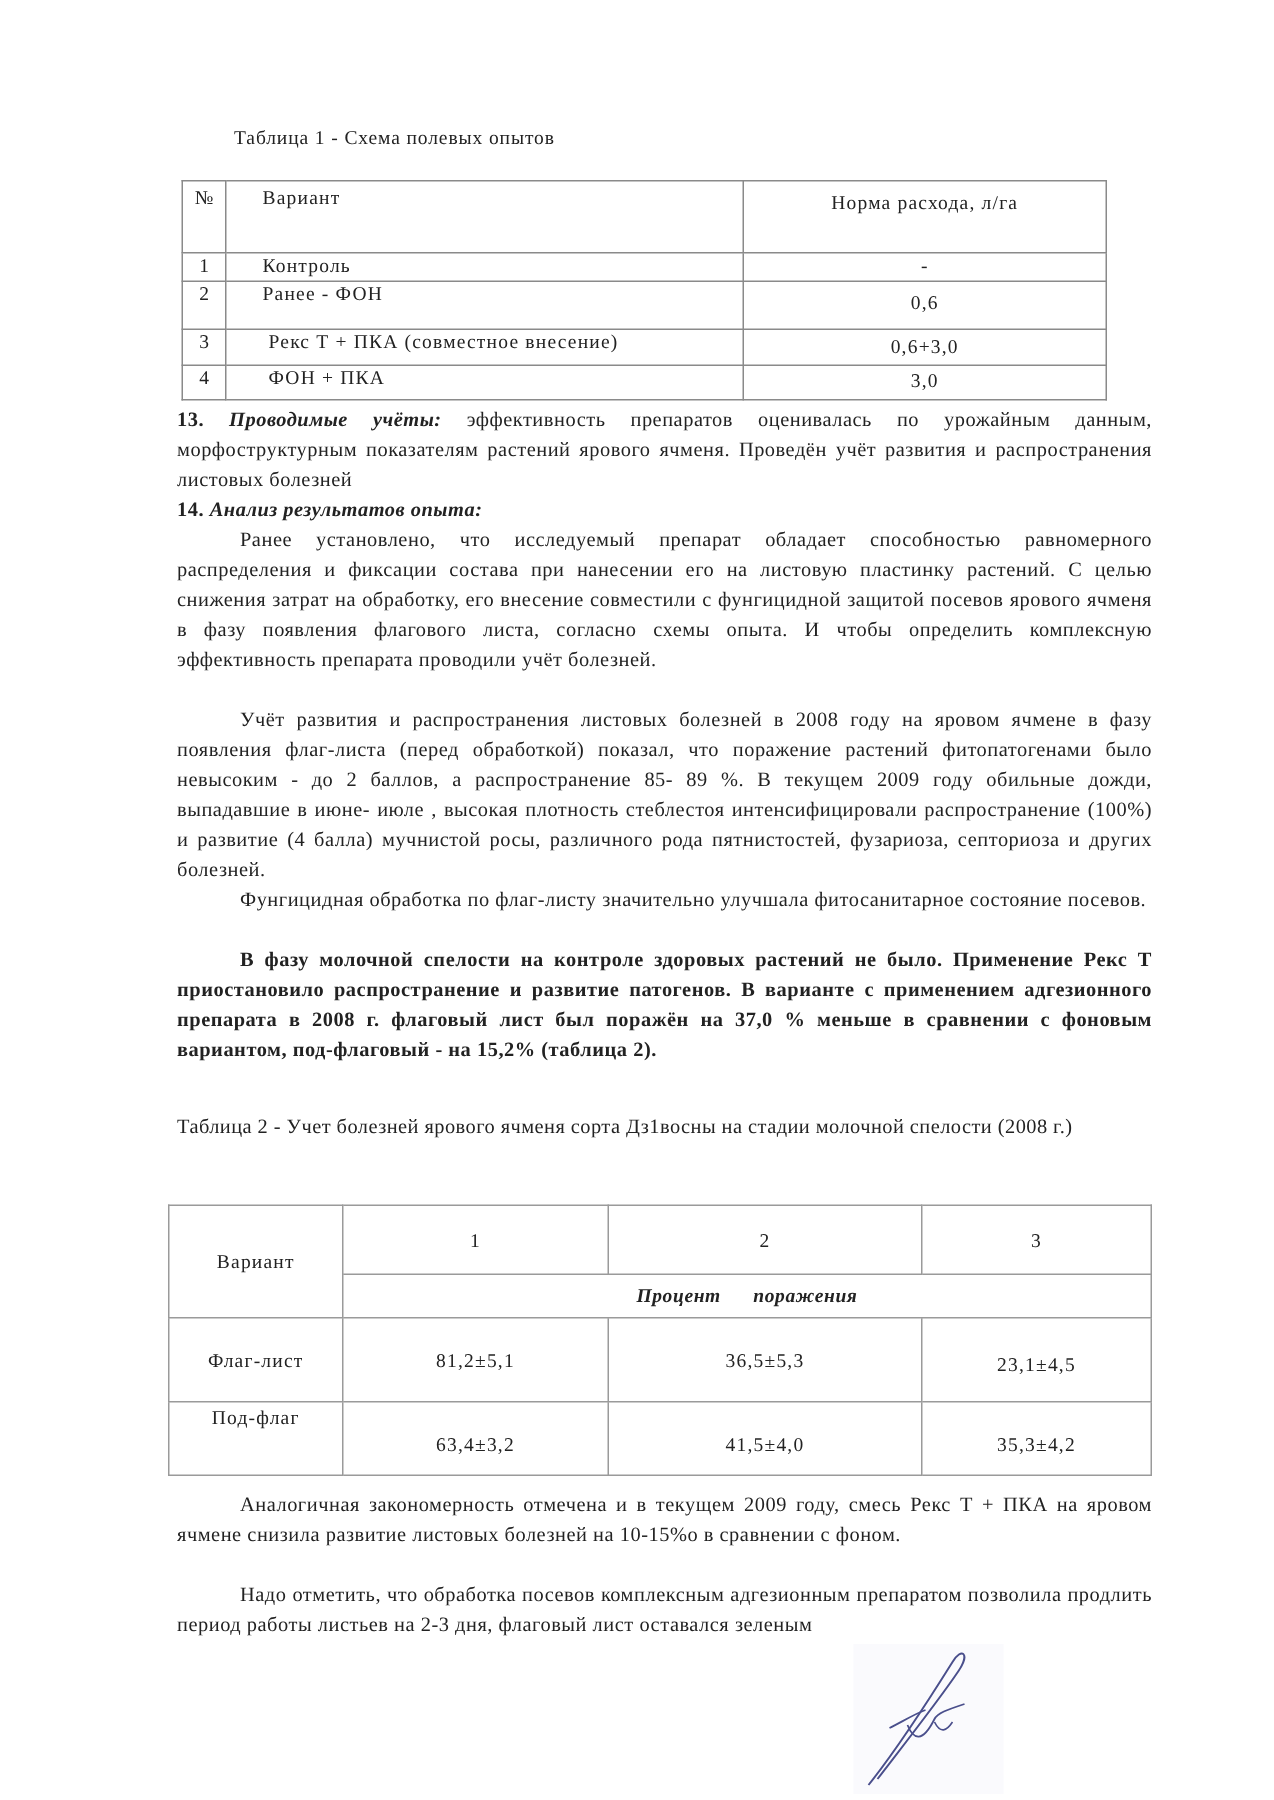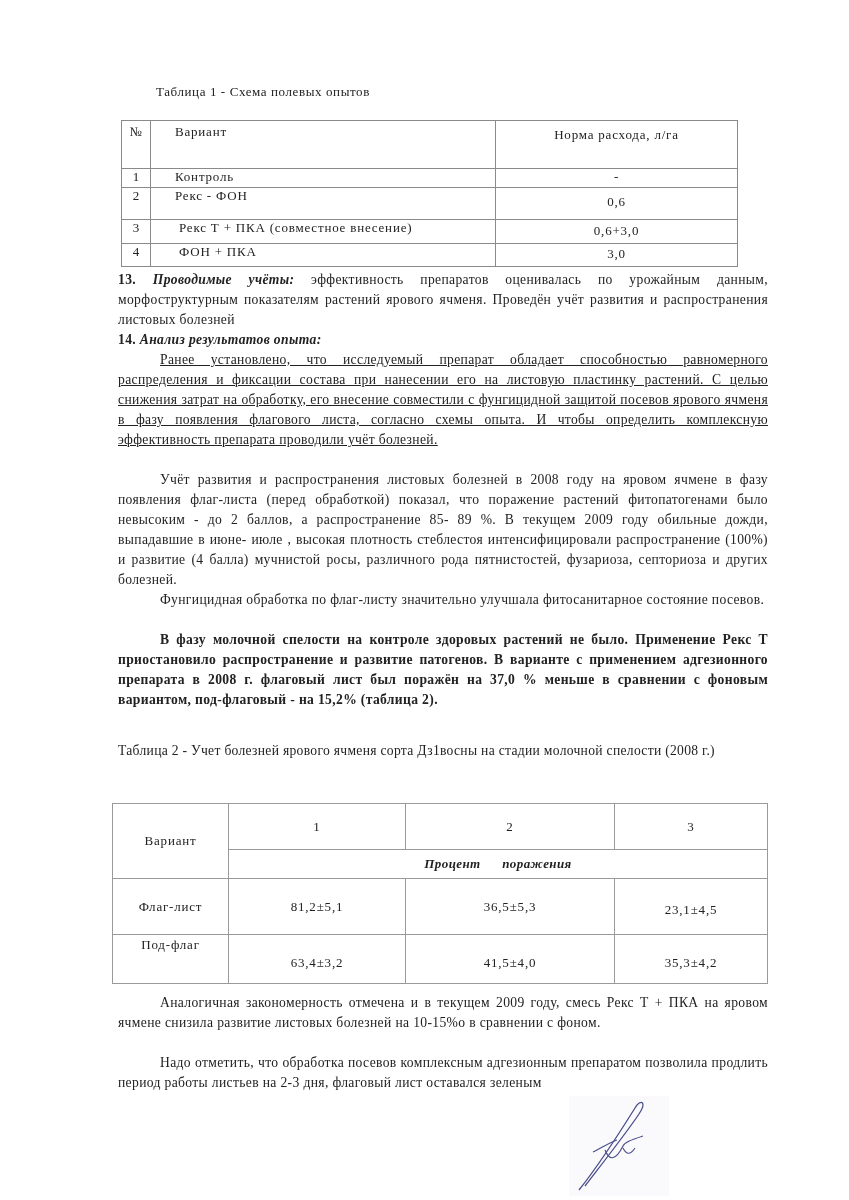--- a/index.html
+++ b/index.html
@@ -68,21 +68,21 @@
     <td class="var" style="padding-left:24px;">Вариант</td>
     <td class="rate">Норма расхода, л/га</td>
   </tr>
   <tr class="r1">
     <td class="num">1</td>
     <td class="var">Контроль</td>
     <td class="rate">-</td>
   </tr>
   <tr class="r2">
     <td class="num">2</td>
-    <td class="var">Рекс - ФОН</td>
+    <td class="var">Ранее - ФОН</td>
     <td class="rate">0,6</td>
   </tr>
   <tr class="r3">
     <td class="num">3</td>
     <td class="var">Рекс Т + ПКА (совместное внесение)</td>
     <td class="rate">0,6+3,0</td>
   </tr>
   <tr class="r4">
     <td class="num">4</td>
     <td class="var">ФОН + ПКА</td>
@@ -94,21 +94,21 @@
 <div class="para" style="top:270px;">
   <span class="b">13.</span>
   <span class="bi">Проводимые учёты:</span><span> эффективность препаратов оценивалась по урожайным данным, морфоструктурным показателям растений ярового ячменя. Проведён учёт развития и распространения листовых болезней</span>
 </div>
 
 <div class="para" style="top:330px;">
   <span class="b">14.</span>
   <span class="bi">Анализ  результатов   опыта:</span>
 </div>
 
-<div class="para" style="top:350px;text-decoration:underline;">
+<div class="para" style="top:350px;">
   <span class="indent"></span><span>Ранее установлено, что исследуемый препарат обладает способностью равномерного распределения и фиксации состава при нанесении его на листовую пластинку растений. С целью снижения затрат на обработку, его внесение совместили с фунгицидной защитой посевов ярового ячменя в фазу появления флагового листа, согласно схемы опыта. И чтобы определить комплексную эффективность препарата проводили учёт болезней.</span>
 </div>
 <div class="para" style="top:470px;">
   <span class="indent"></span><span>Учёт развития и распространения листовых болезней в 2008 году на яровом ячмене в фазу появления флаг-листа (перед обработкой) показал, что поражение растений фитопатогенами было невысоким - до 2 баллов, а распространение 85- 89 %. В текущем 2009 году обильные дожди, выпадавшие в  июне- июле , высокая плотность стеблестоя интенсифицировали распространение (100%) и развитие (4 балла) мучнистой росы, различного рода пятнистостей, фузариоза, септориоза и других болезней.</span>
 </div>
 <div class="para" style="top:590px;">
   <span class="indent"></span><span>Фунгицидная обработка по флаг-листу значительно улучшала фитосанитарное состояние посевов.</span>
 </div>
 <div class="para" style="top:630px;font-weight:bold;">
   <span class="indent"></span><span>В фазу молочной спелости на контроле здоровых растений не было.  Применение Рекс Т приостановило распространение и развитие патогенов. В варианте с применением адгезионного препарата в 2008 г. флаговый лист был поражён на  37,0 % меньше в сравнении с фоновым вариантом, под-флаговый - на 15,2% (таблица 2).</span>

